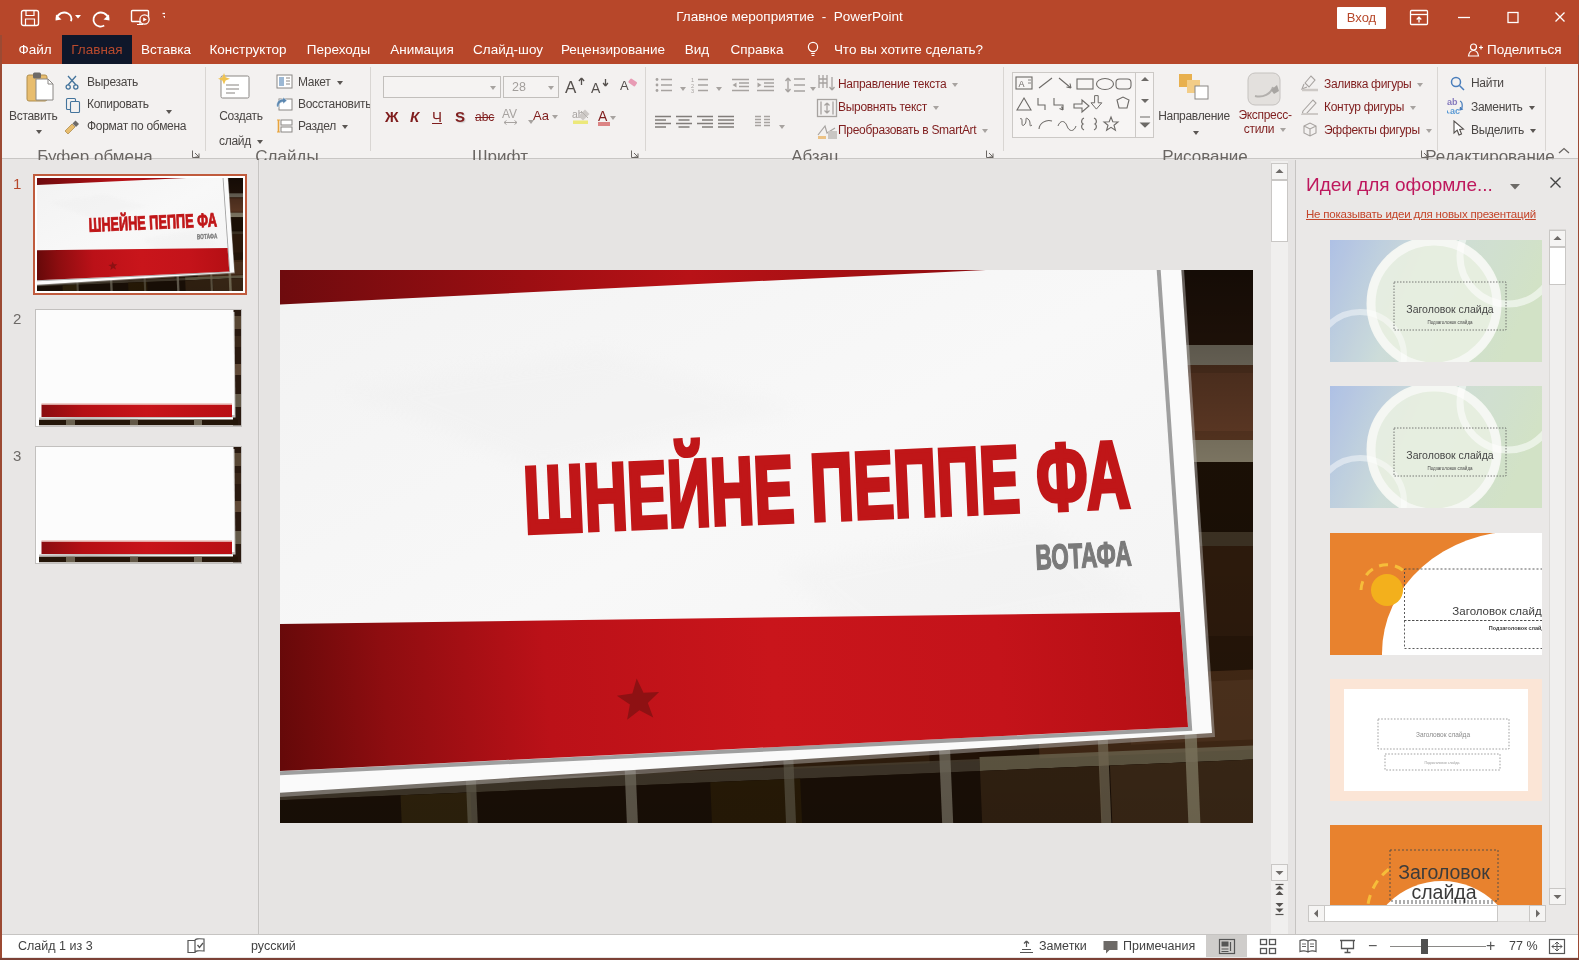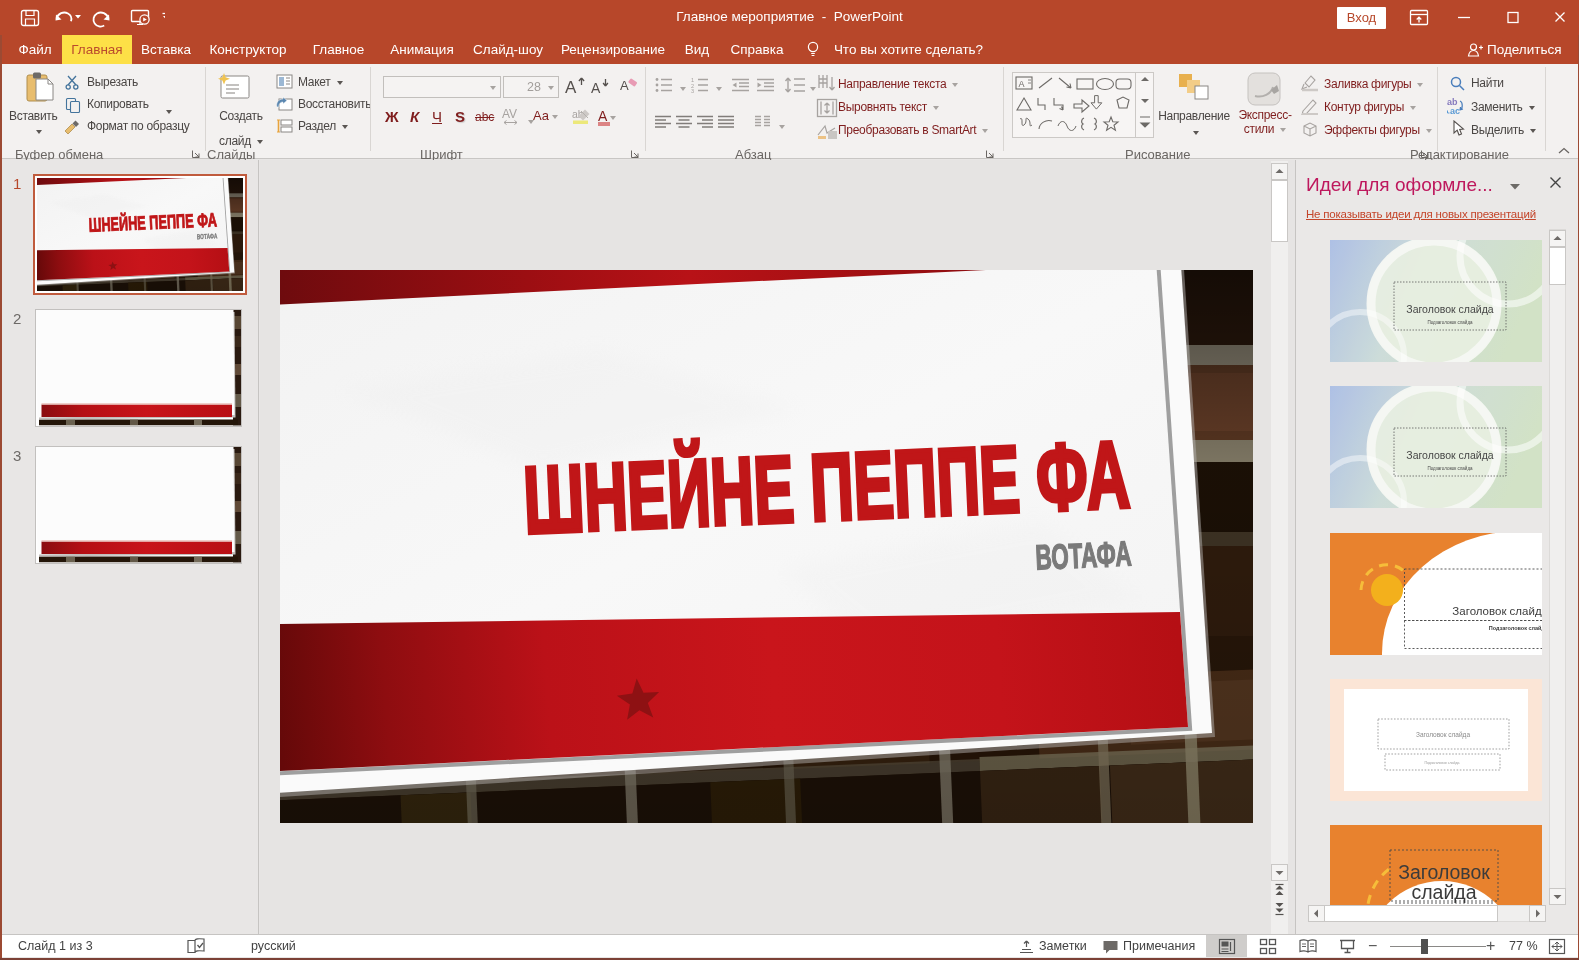--- a/index.html
+++ b/index.html
@@ -4,25 +4,25 @@
 <style>
 *{margin:0;padding:0;box-sizing:border-box}
 html,body{width:1579px;height:960px;overflow:hidden}
 body{font-family:"Liberation Sans",sans-serif;position:relative;background:#e8e6e5}
 #app{position:absolute;left:0;top:0;width:1579px;height:956px}
 .abs{position:absolute}
 
 #titlebar{position:absolute;left:0;top:0;width:1579px;height:35px;background:#b7472a;color:#fff}
 #tabrow{position:absolute;left:0;top:35px;width:1579px;height:29px;background:#b7472a;color:#fff}
 .tab{position:absolute;top:0;height:29px;line-height:29px;font-size:13.5px;text-align:center;color:#fff}
-#tab-active{background:#fde047;color:#ba4a2d}
+#tab-active{background:#0f172a;color:#ba4a2d}
 
 #ribbon{position:absolute;left:0;top:64px;width:1579px;height:95px;background:#f3f1f0;border-bottom:1px solid #c8c6c4;font-size:12px;color:#4a4644}
 .gsep{position:absolute;top:3px;width:1px;height:84px;background:#d9d6d3}
-.glabel{position:absolute;top:83px;font-size:13px;color:#6a6663;width:160px;}
+.glabel{position:absolute;top:83px;font-size:17px;color:#6a6663;width:160px;text-align:center}
 .launch{position:absolute;top:85px;width:10px;height:10px}
 .rtext{position:absolute;font-size:12px;color:#4a4644;white-space:nowrap;letter-spacing:-0.3px}
 .gray{color:#7f1d1d}
 .darr{display:inline-block;width:0;height:0;border-left:3.5px solid transparent;border-right:3.5px solid transparent;border-top:4px solid #5a5653;vertical-align:middle;margin-left:3px}
 .darrg{border-top-color:#a7a3a0}
 
 #content{position:absolute;left:0;top:160px;width:1579px;height:774px;background:#e8e6e5}
 #leftpanel{position:absolute;left:0;top:160px;width:259px;height:774px;background:#e8e6e5;border-right:1px solid #c6c4c2}
 #mainarea{position:absolute;left:260px;top:160px;width:1035px;height:774px;background:#e6e4e3}
 #rightpanel{position:absolute;left:1295px;top:160px;width:284px;height:774px;background:#eae8e7;border-left:1px solid #c6c4c2}
@@ -78,21 +78,21 @@
       </svg>
     <svg class="abs" style="left:1551px;top:8px" width="18" height="18" viewBox="0 0 18 18" stroke="#fff" stroke-width="1.3">
         <path d="M4.5 4.5 l9 9 M13.5 4.5 l-9 9"></path>
       </svg>
   </div>
   <div id="tabrow">
     <div class="tab" style="left:8px;width:54px">Файл</div>
     <div class="tab" id="tab-active" style="left:62px;width:70px">Главная</div>
     <div class="tab" style="left:132px;width:68px">Вставка</div>
     <div class="tab" style="left:200px;width:96px">Конструктор</div>
-    <div class="tab" style="left:296px;width:85px">Главное</div>
+    <div class="tab" style="left:296px;width:85px">Переходы</div>
     <div class="tab" style="left:381px;width:82px">Анимация</div>
     <div class="tab" style="left:463px;width:90px">Слайд-шоу</div>
     <div class="tab" style="left:553px;width:120px">Рецензирование</div>
     <div class="tab" style="left:673px;width:48px">Вид</div>
     <div class="tab" style="left:721px;width:72px">Справка</div>
     <svg class="abs" style="left:805px;top:5px" width="16" height="19" viewBox="0 0 16 19" fill="none" stroke="#fff" stroke-width="1.2">
       <circle cx="8" cy="7" r="4.6"></circle>
         <path d="M6.2 13.5h3.6 M6.6 15.5h2.8"></path>
     </svg>
     <div class="tab" style="left:826px;width:165px;text-align:center">Что вы хотите сделать?</div>
@@ -122,21 +122,21 @@
     <svg class="abs" style="left:65px;top:33px" width="17" height="16" viewBox="0 0 17 16" fill="none" stroke="#44749c" stroke-width="1.1">
       <rect x="1.5" y="1.5" width="9" height="11" rx="1"></rect>
         <rect x="5.5" y="4.5" width="9" height="11" rx="1" fill="#f3f1f0"></rect>
     </svg>
     <div class="rtext" style="left:87px;top:33px">Копировать</div>
     <div class="abs" style="left:163px;top:40px"><span class="darr"></span></div>
     <svg class="abs" style="left:63px;top:55px" width="19" height="17" viewBox="0 0 19 17">
       <path d="M2 12 l7-7 3 3-7 7z" fill="#e8bd6e" stroke="#b08e4f" stroke-width="0.8"></path>
       <path d="M9.5 4.5 l3-3 3.5 3.5-3 3z" fill="#6d6a67"></path>
     </svg>
-    <div class="rtext" style="left:87px;top:55px">Формат по образцу</div>
+    <div class="rtext" style="left:87px;top:55px">Формат по обмена</div>
     <div class="glabel" style="left:15px">Буфер обмена</div>
     <svg class="launch" style="left:191px" viewBox="0 0 10 10" fill="none" stroke="#6a6663" stroke-width="1">
         <path d="M1.5 1.5 v7 h7 M4 4 l4 4 M8 4.5 v3.5 h-3.5"></path>
       </svg>
     <div class="gsep" style="left:205px"></div>
 
     <svg class="abs" style="left:214px;top:7px" width="40" height="34" viewBox="0 0 40 34">
       <rect x="7" y="5" width="28" height="22" rx="1.5" fill="#fff" stroke="#8a8784" stroke-width="1"></rect>
       <path d="M12 14 h13 M12 18 h13 M12 22 h9" stroke="#b0adaa" stroke-width="1.5"></path>
       <g fill="#f0c350">
@@ -162,21 +162,21 @@
         <path d="M2.5 2 v12" stroke="#e8a33d" stroke-width="1.6"></path>
         <path d="M1 2 h3 M1 14 h3" stroke="#e8a33d" stroke-width="1.2"></path>
       </svg>
     <div class="rtext" style="left:298px;top:55px">Раздел <span class="darr"></span></div>
     <div class="glabel" style="left:207px">Слайды</div>
     <div class="gsep" style="left:370px"></div>
 
     <div class="abs" style="left:383px;top:12px;width:118px;height:22px;background:#f5f3f2;border:1px solid #c2bfbc">
         <span class="darrg darr" style="position:absolute;right:4px;top:9px"></span>
       </div>
-    <div class="abs" style="left:503px;top:12px;width:56px;height:22px;background:#f5f3f2;border:1px solid #c2bfbc;font-size:12.5px;color:#a29e9b;line-height:20px;padding-left:23px">28<span class="darrg darr" style="position:absolute;right:4px;top:9px"></span></div>
+    <div class="abs" style="left:503px;top:12px;width:56px;height:22px;background:#f5f3f2;border:1px solid #c2bfbc;font-size:12.5px;color:#a29e9b;line-height:20px;padding-left:8px">28<span class="darrg darr" style="position:absolute;right:4px;top:9px"></span></div>
     <svg class="abs" style="left:564px;top:11px" width="24" height="22" viewBox="0 0 24 22">
         <text x="1" y="18" font-size="17" fill="#55504d" font-family="Liberation Sans">А</text>
         <path d="M17.5 10 v-6 M17.5 3 l-2.6 3 M17.5 3 l2.6 3" stroke="#55504d" stroke-width="1.3" fill="none"></path>
       </svg>
     <svg class="abs" style="left:590px;top:13px" width="22" height="20" viewBox="0 0 22 20">
         <text x="1" y="16" font-size="14" fill="#55504d" font-family="Liberation Sans">А</text>
         <path d="M15.5 2 v6 M15.5 9 l-2.4-3 M15.5 9 l2.4-3" stroke="#55504d" stroke-width="1.3" fill="none"></path>
       </svg>
     <svg class="abs" style="left:620px;top:13px" width="20" height="18" viewBox="0 0 20 18">
         <text x="0" y="13" font-size="13" fill="#55504d" font-family="Liberation Sans">А</text>

